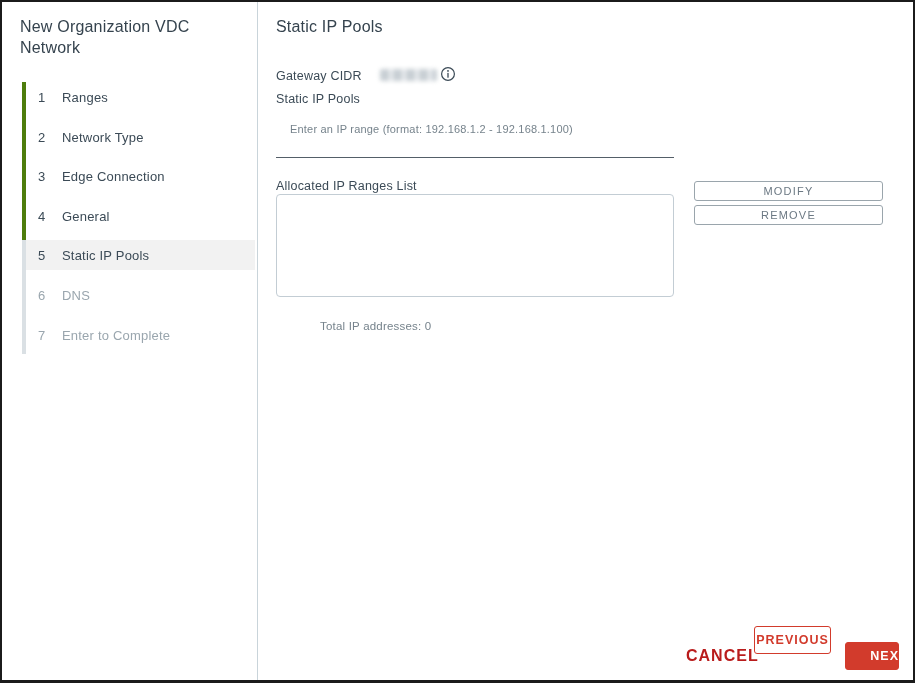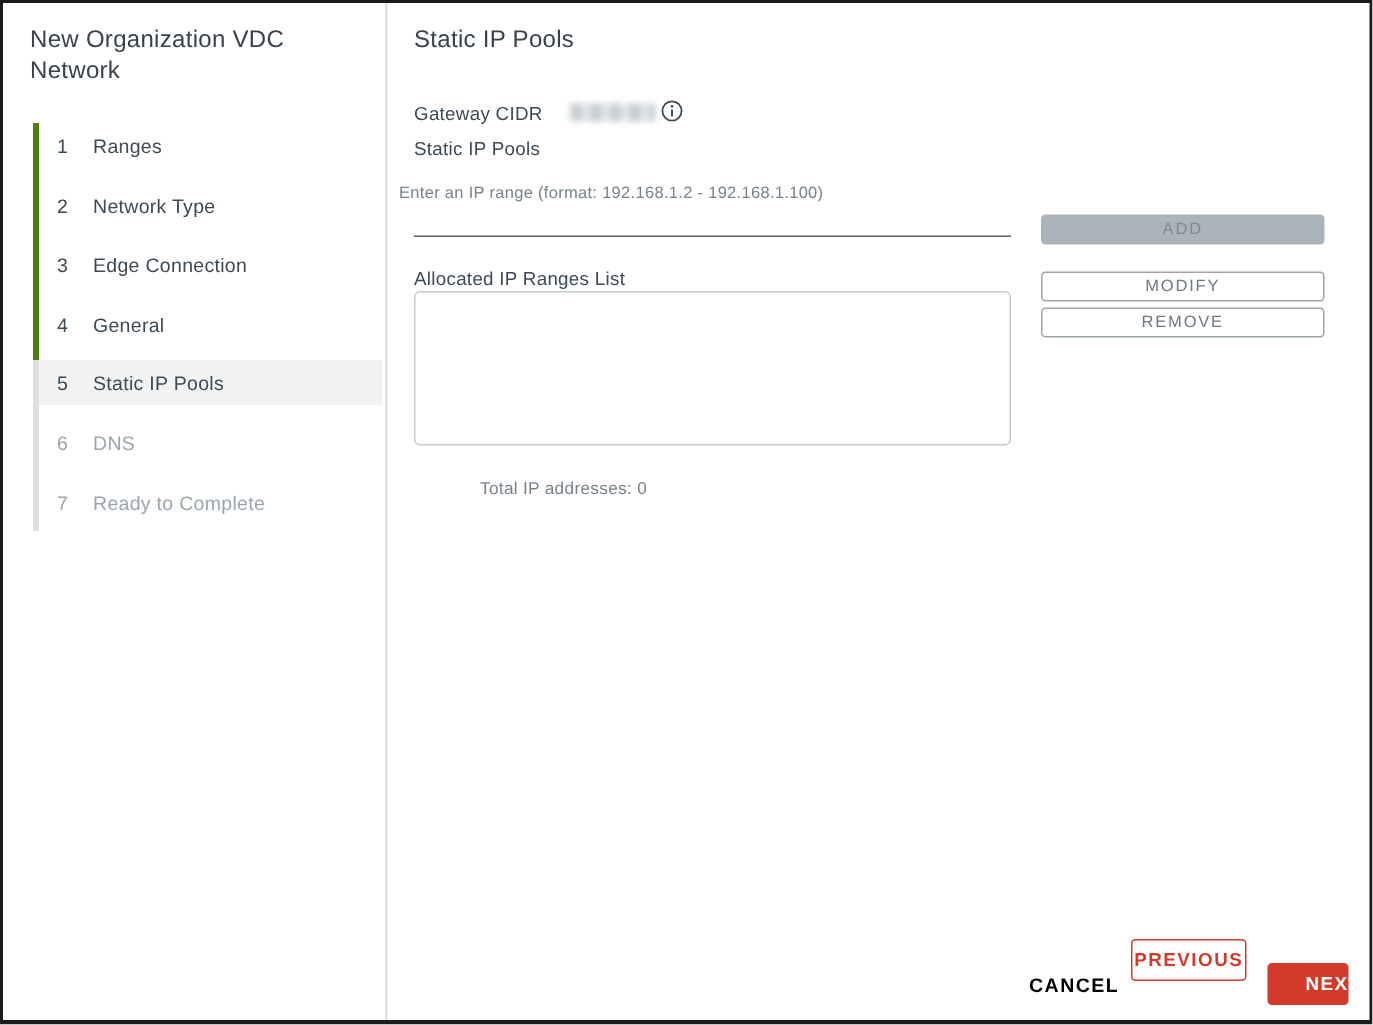--- a/index.html
+++ b/index.html
@@ -28,21 +28,21 @@
   .main-heading{position:absolute;left:274px;top:16px;font-size:16px;color:#35434e;letter-spacing:.2px;}
   .row-label{position:absolute;font-size:12.5px;color:#3b4a56;letter-spacing:.2px;}
   .gateway-label{left:274px;top:67px;}
   .gateway-value{
     position:absolute;left:378px;top:67px;width:57px;height:12px;border-radius:2px;
     background:repeating-linear-gradient(90deg,#b6bfc6 0 9px,#e2e6ea 9px 13px);
     filter:blur(2px);opacity:.75;
   }
   .info-icon{position:absolute;left:438px;top:64px;width:16px;height:16px;}
   .static-pools-label{left:274px;top:90px;}
-  .hint-text{position:absolute;left:264px;top:121px;font-size:11px;color:#76838c;letter-spacing:.2px;text-align:center;}
+  .hint-text{position:absolute;left:288px;top:121px;font-size:11px;color:#76838c;letter-spacing:.2px;text-align:center;}
   .ip-range-input{
     position:absolute;left:274px;top:134px;width:398px;height:21px;
     border:none;border-bottom:1px solid #545f68;outline:none;background:transparent;
     font-family:"Liberation Sans",sans-serif;font-size:13px;color:#3b4a56;padding:0;
   }
   .btn-small{
     position:absolute;left:692px;width:189px;height:20px;box-sizing:border-box;
     display:flex;align-items:center;justify-content:center;
     font-size:11px;letter-spacing:1.2px;font-weight:500;border-radius:3px;cursor:pointer;
     font-family:"Liberation Sans",sans-serif;
@@ -52,21 +52,21 @@
   .btn-remove{top:203px;background:#fff;color:#6b7883;border:1px solid #9aa5ac;}
   .alloc-label{left:274px;top:177px;}
   .alloc-listbox{
     position:absolute;left:274px;top:192px;width:398px;height:103px;box-sizing:border-box;
     border:1px solid #c3cdd4;border-radius:4px;background:#fff;
   }
   .total-text{position:absolute;left:274px;top:318px;font-size:11.5px;color:#76838c;letter-spacing:.2px;margin-left:44px;}
   
   .btn-cancel{
     position:absolute;left:678px;top:641px;height:26px;padding:0 6px;background:transparent;border:none;
-    color:#000000;font-size:13px;font-weight:600;letter-spacing:1px;cursor:pointer;
+    color:#b91c1c;font-size:16px;font-weight:600;letter-spacing:1px;cursor:pointer;
     font-family:"Liberation Sans",sans-serif;
   }
   .btn-previous{
     position:absolute;left:752px;top:624px;width:77px;height:28px;box-sizing:border-box;
     background:#fff;border:1px solid #d23b2c;border-radius:3px;color:#d23b2c;
     font-size:12.5px;font-weight:600;letter-spacing:1px;cursor:pointer;
     display:flex;align-items:center;justify-content:center;font-family:"Liberation Sans",sans-serif;
   }
   .btn-next{
     position:absolute;left:843px;top:640px;width:54px;height:28px;box-sizing:border-box;
@@ -103,21 +103,21 @@
   <div class="step current" style="top:238px">
     <span class="num">5</span>
     <span class="lbl">Static IP Pools</span>
   </div>
   <div class="step upcoming" style="top:278px">
     <span class="num">6</span>
     <span class="lbl">DNS</span>
   </div>
   <div class="step upcoming" style="top:318px">
     <span class="num">7</span>
-    <span class="lbl">Ready to Complete</span>
+    <span class="lbl">Enter to Complete</span>
   </div>
 
   <div class="sidebar-divider"></div>
 
   <div class="main-heading">Static IP Pools</div>
 
   <div class="row-label gateway-label">Gateway CIDR</div>
   <div class="gateway-value"></div>
   <span class="info-icon">
     <svg width="16" height="16" viewBox="0 0 16 16">
@@ -126,21 +126,20 @@
       <rect x="7.35" y="6.8" width="1.3" height="5" rx="0.6" fill="#3b4a56"></rect>
     </svg>
   </span>
 
   <div class="row-label static-pools-label">Static IP Pools</div>
 
   <div class="hint-text">Enter an IP range (format: 192.168.1.2 - 192.168.1.100)</div>
 
   <input class="ip-range-input" type="text" value="" style="">
 
-  <button class="btn-small btn-add" disabled="">ADD</button>
 
   <div class="row-label alloc-label">Allocated IP Ranges List</div>
   <div class="alloc-listbox"></div>
 
   <button class="btn-small btn-modify">MODIFY</button>
   <button class="btn-small btn-remove">REMOVE</button>
 
   <div class="total-text">Total IP addresses: 0</div>
 
   <button class="btn-cancel">CANCEL</button>

